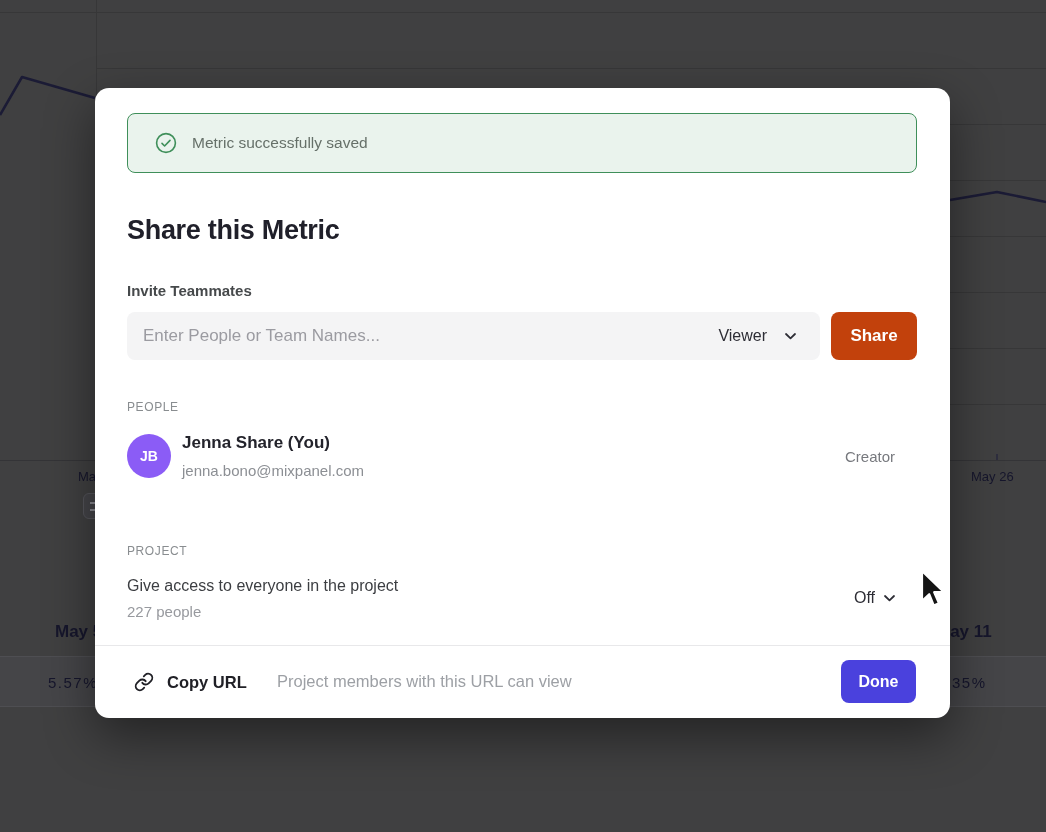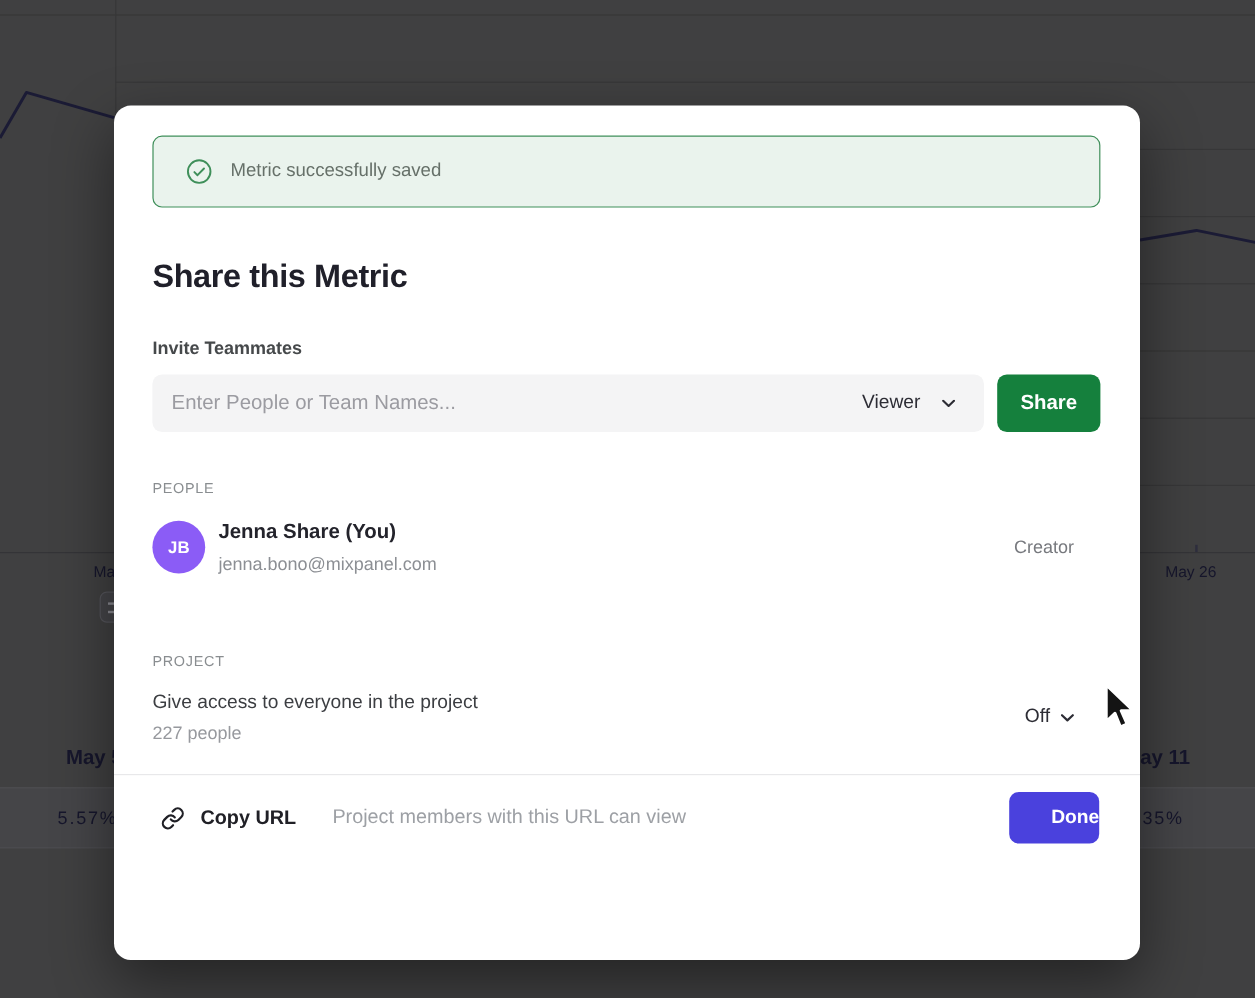--- a/index.html
+++ b/index.html
@@ -26,21 +26,21 @@
   .tbl-header { font-size: 17px; font-weight: 700; top: 622px; }
   .tbl-value { font-size: 15px; letter-spacing: 1.5px; top: 674px; }
   .badge-frag {
     position: absolute; left: 83px; top: 493px; width: 34px; height: 26px;
     border: 1px solid #56565c; border-radius: 6px; background: #454549;
   }
   .badge-frag i { position: absolute; left: 6px; width: 7px; height: 2px; background: #8b8b92; }
 
   
   .modal {
-    position: absolute; left: 95px; top: 88px; width: 855px; height: 712px;
+    position: absolute; left: 95px; top: 88px; width: 855px; height: 630px;
     background: #ffffff; border-radius: 14px;
     box-shadow: 0 18px 50px rgba(0,0,0,0.45);
   }
   .toast {
     position: absolute; left: 32px; right: 33px; top: 25px; height: 60px;
     background: #eaf3ed; border: 1px solid #3f8f5a; border-radius: 8px;
     display: flex; align-items: center; padding: 0 27px; gap: 15px;
   }
   .toast-text { color: #667069; font-size: 15.5px; }
   .modal-title {
@@ -60,21 +60,21 @@
     flex: 1; border: none; outline: none; background: transparent;
     font-family: "Liberation Sans", sans-serif; font-size: 17px; color: #35353d;
   }
   .invite-input::placeholder { color: #9b9ba1; }
   .role-select {
     display: flex; align-items: center; gap: 18px; cursor: pointer;
     color: #2d2d35; font-size: 16px; font-weight: 500; white-space: nowrap;
   }
   .share-btn {
     position: absolute; left: 736px; top: 224px; width: 86px; height: 48px;
-    background: #15803d; color: #ffffff; font-size: 17px; font-weight: 700;
+    background: #c2410c; color: #ffffff; font-size: 17px; font-weight: 700;
     border: none; border-radius: 8px; font-family: "Liberation Sans", sans-serif;
   }
   .section-label {
     position: absolute; left: 32px;
     font-size: 12px; font-weight: 400; letter-spacing: 0.6px; color: #898d90;
   }
   .avatar {
     position: absolute; left: 32px; top: 346px; width: 44px; height: 44px;
     border-radius: 50%; background: #8b5cf6; color: #ffffff;
     font-size: 14px; font-weight: 700;
@@ -93,21 +93,21 @@
   .footer-divider { position: absolute; left: 0; right: 0; top: 557px; height: 1px; background: #e8e8ea; }
   .copy-url {
     position: absolute; left: 39px; top: 580px; height: 28px;
     display: flex; align-items: center; gap: 13px; cursor: pointer;
   }
   .copy-url-label { font-size: 16.5px; font-weight: 700; color: #202026; }
   .footer-helper { position: absolute; left: 182px; top: 584px; font-size: 16.5px; color: #9da0a5; }
   .done-btn {
     position: absolute; right: 34px; top: 572px; width: 75px; height: 43px;
     background: #4a41dd; color: #ffffff; font-size: 16px; font-weight: 700;
-    border: none; border-radius: 8px; font-family: "Liberation Sans", sans-serif; cursor: pointer; text-align: right;
+    border: none; border-radius: 8px; font-family: "Liberation Sans", sans-serif; cursor: pointer;
   }
   .cursor { position: absolute; left: 920px; top: 570px; }
   svg { display: block; }
 </style>
 </head>
 <body>
 
 <div id="stage">
 
   <div class="bg-layer">

